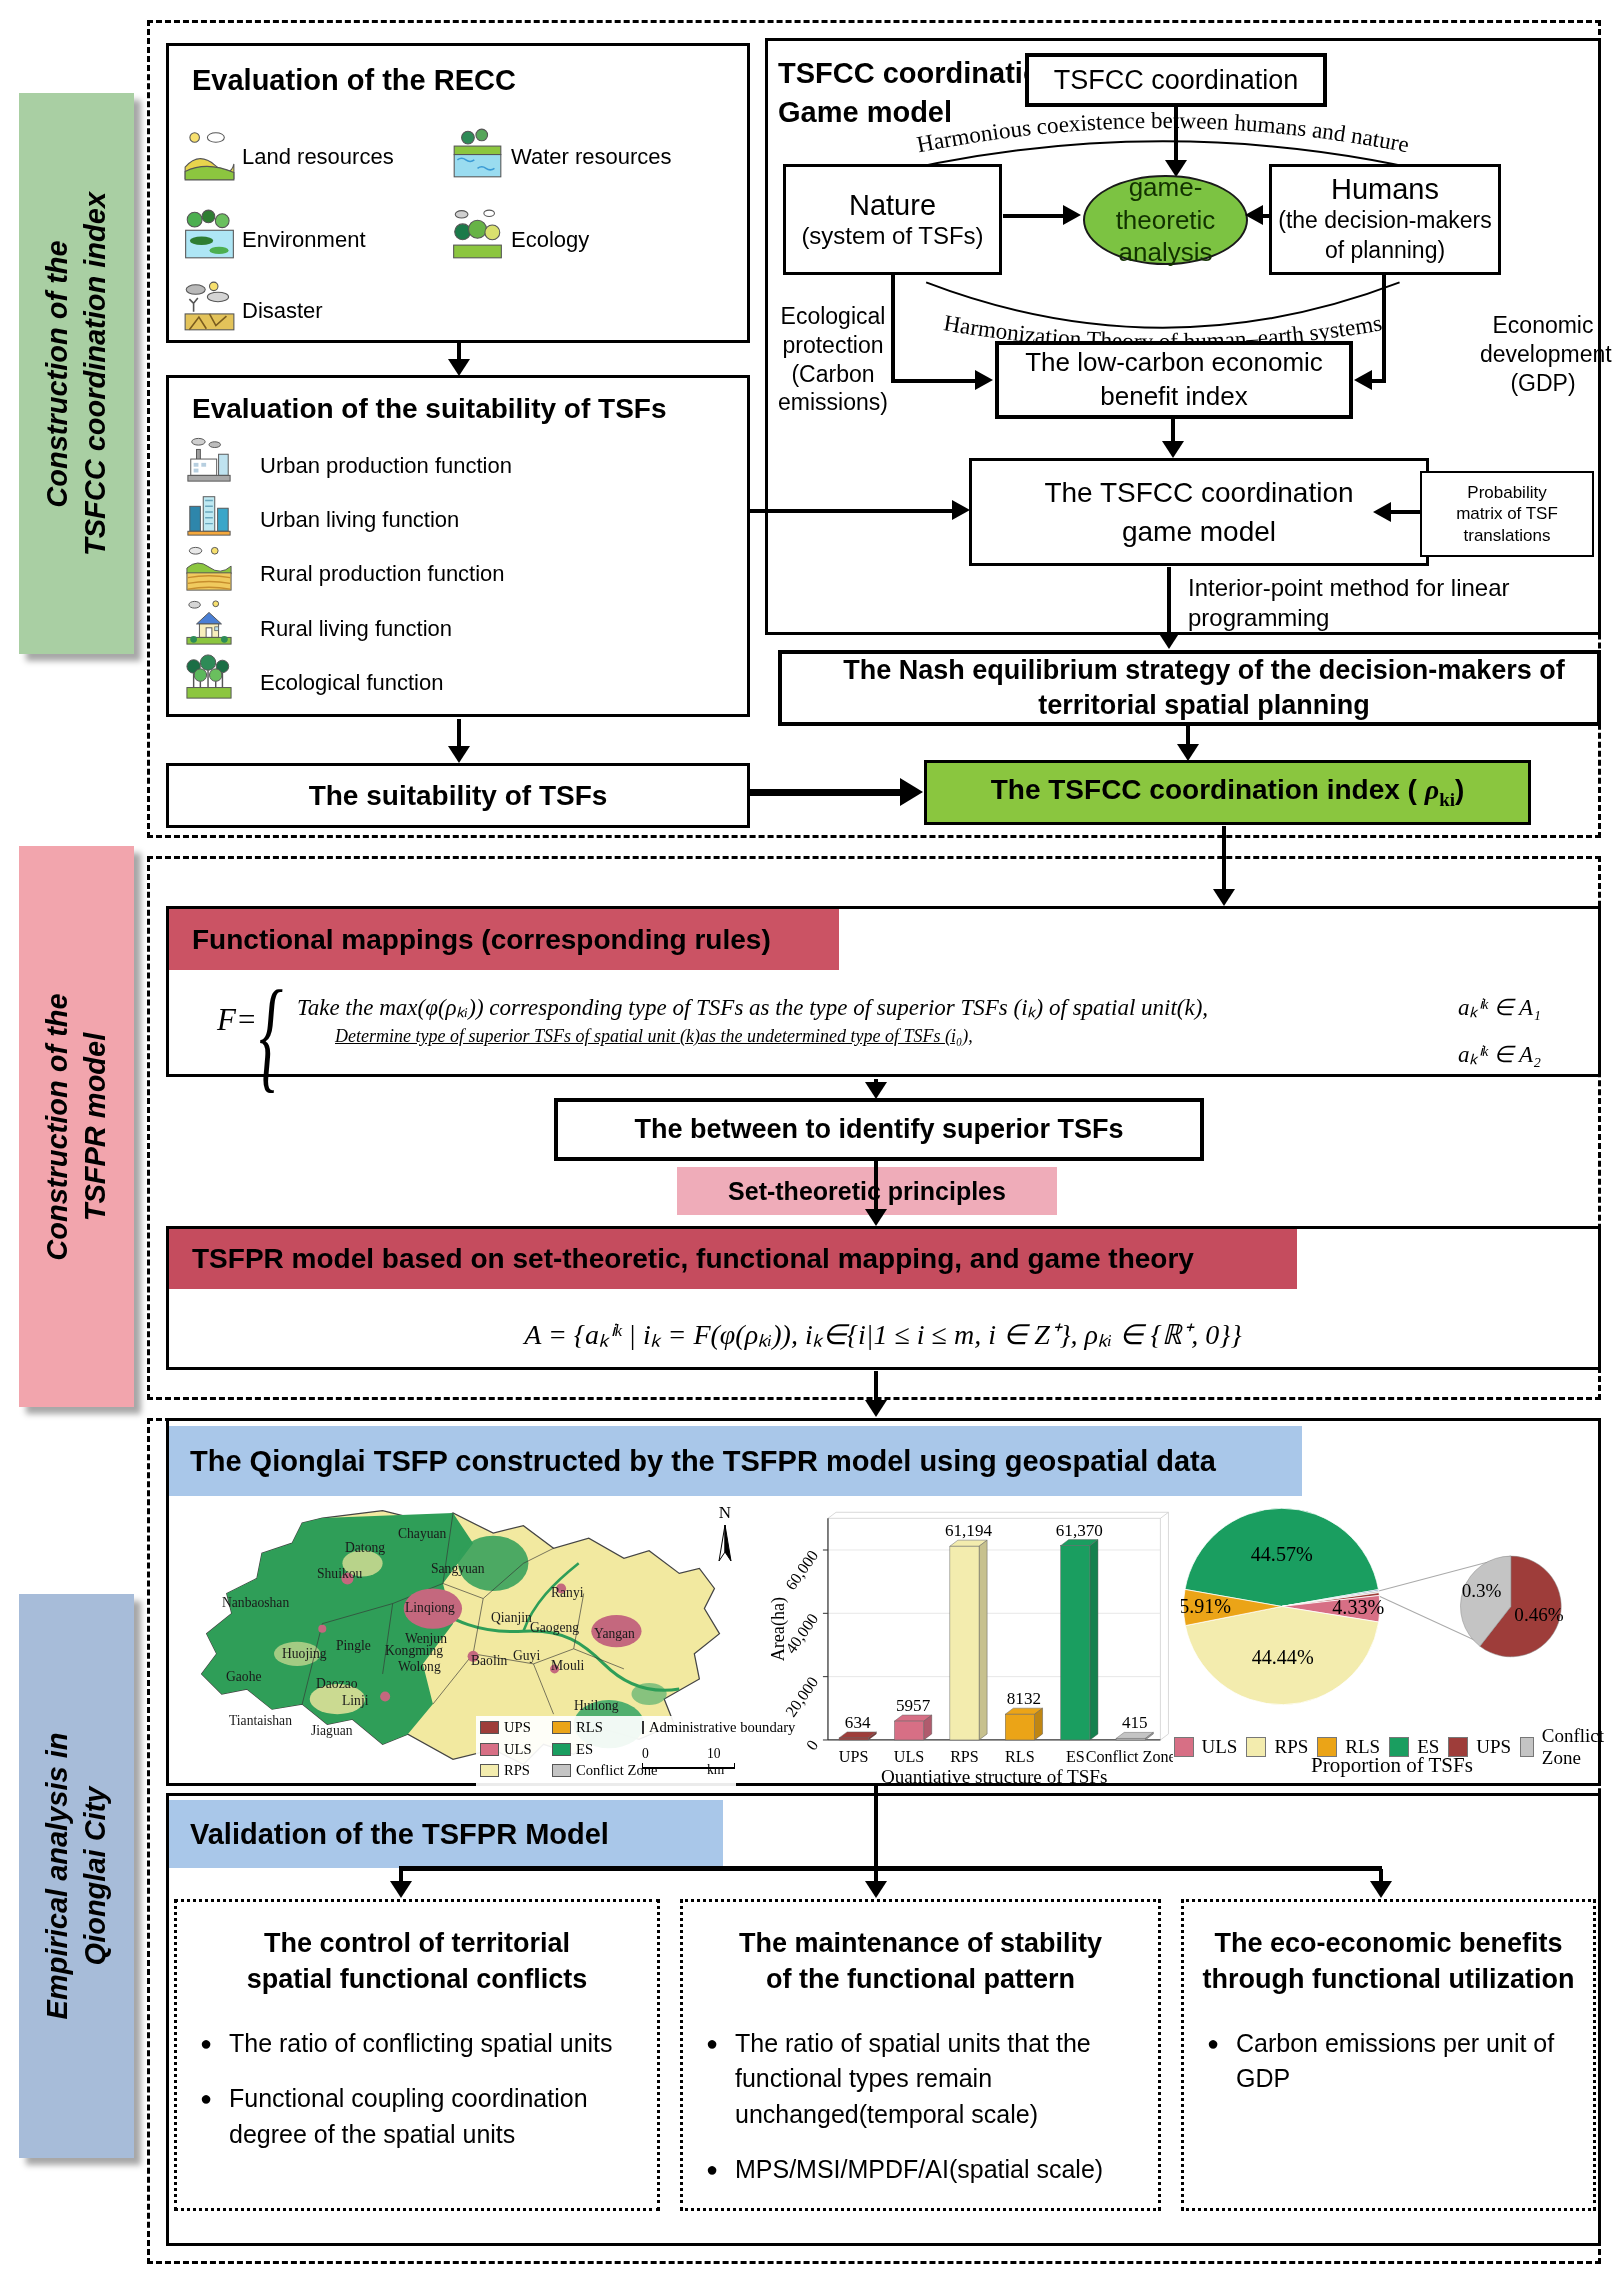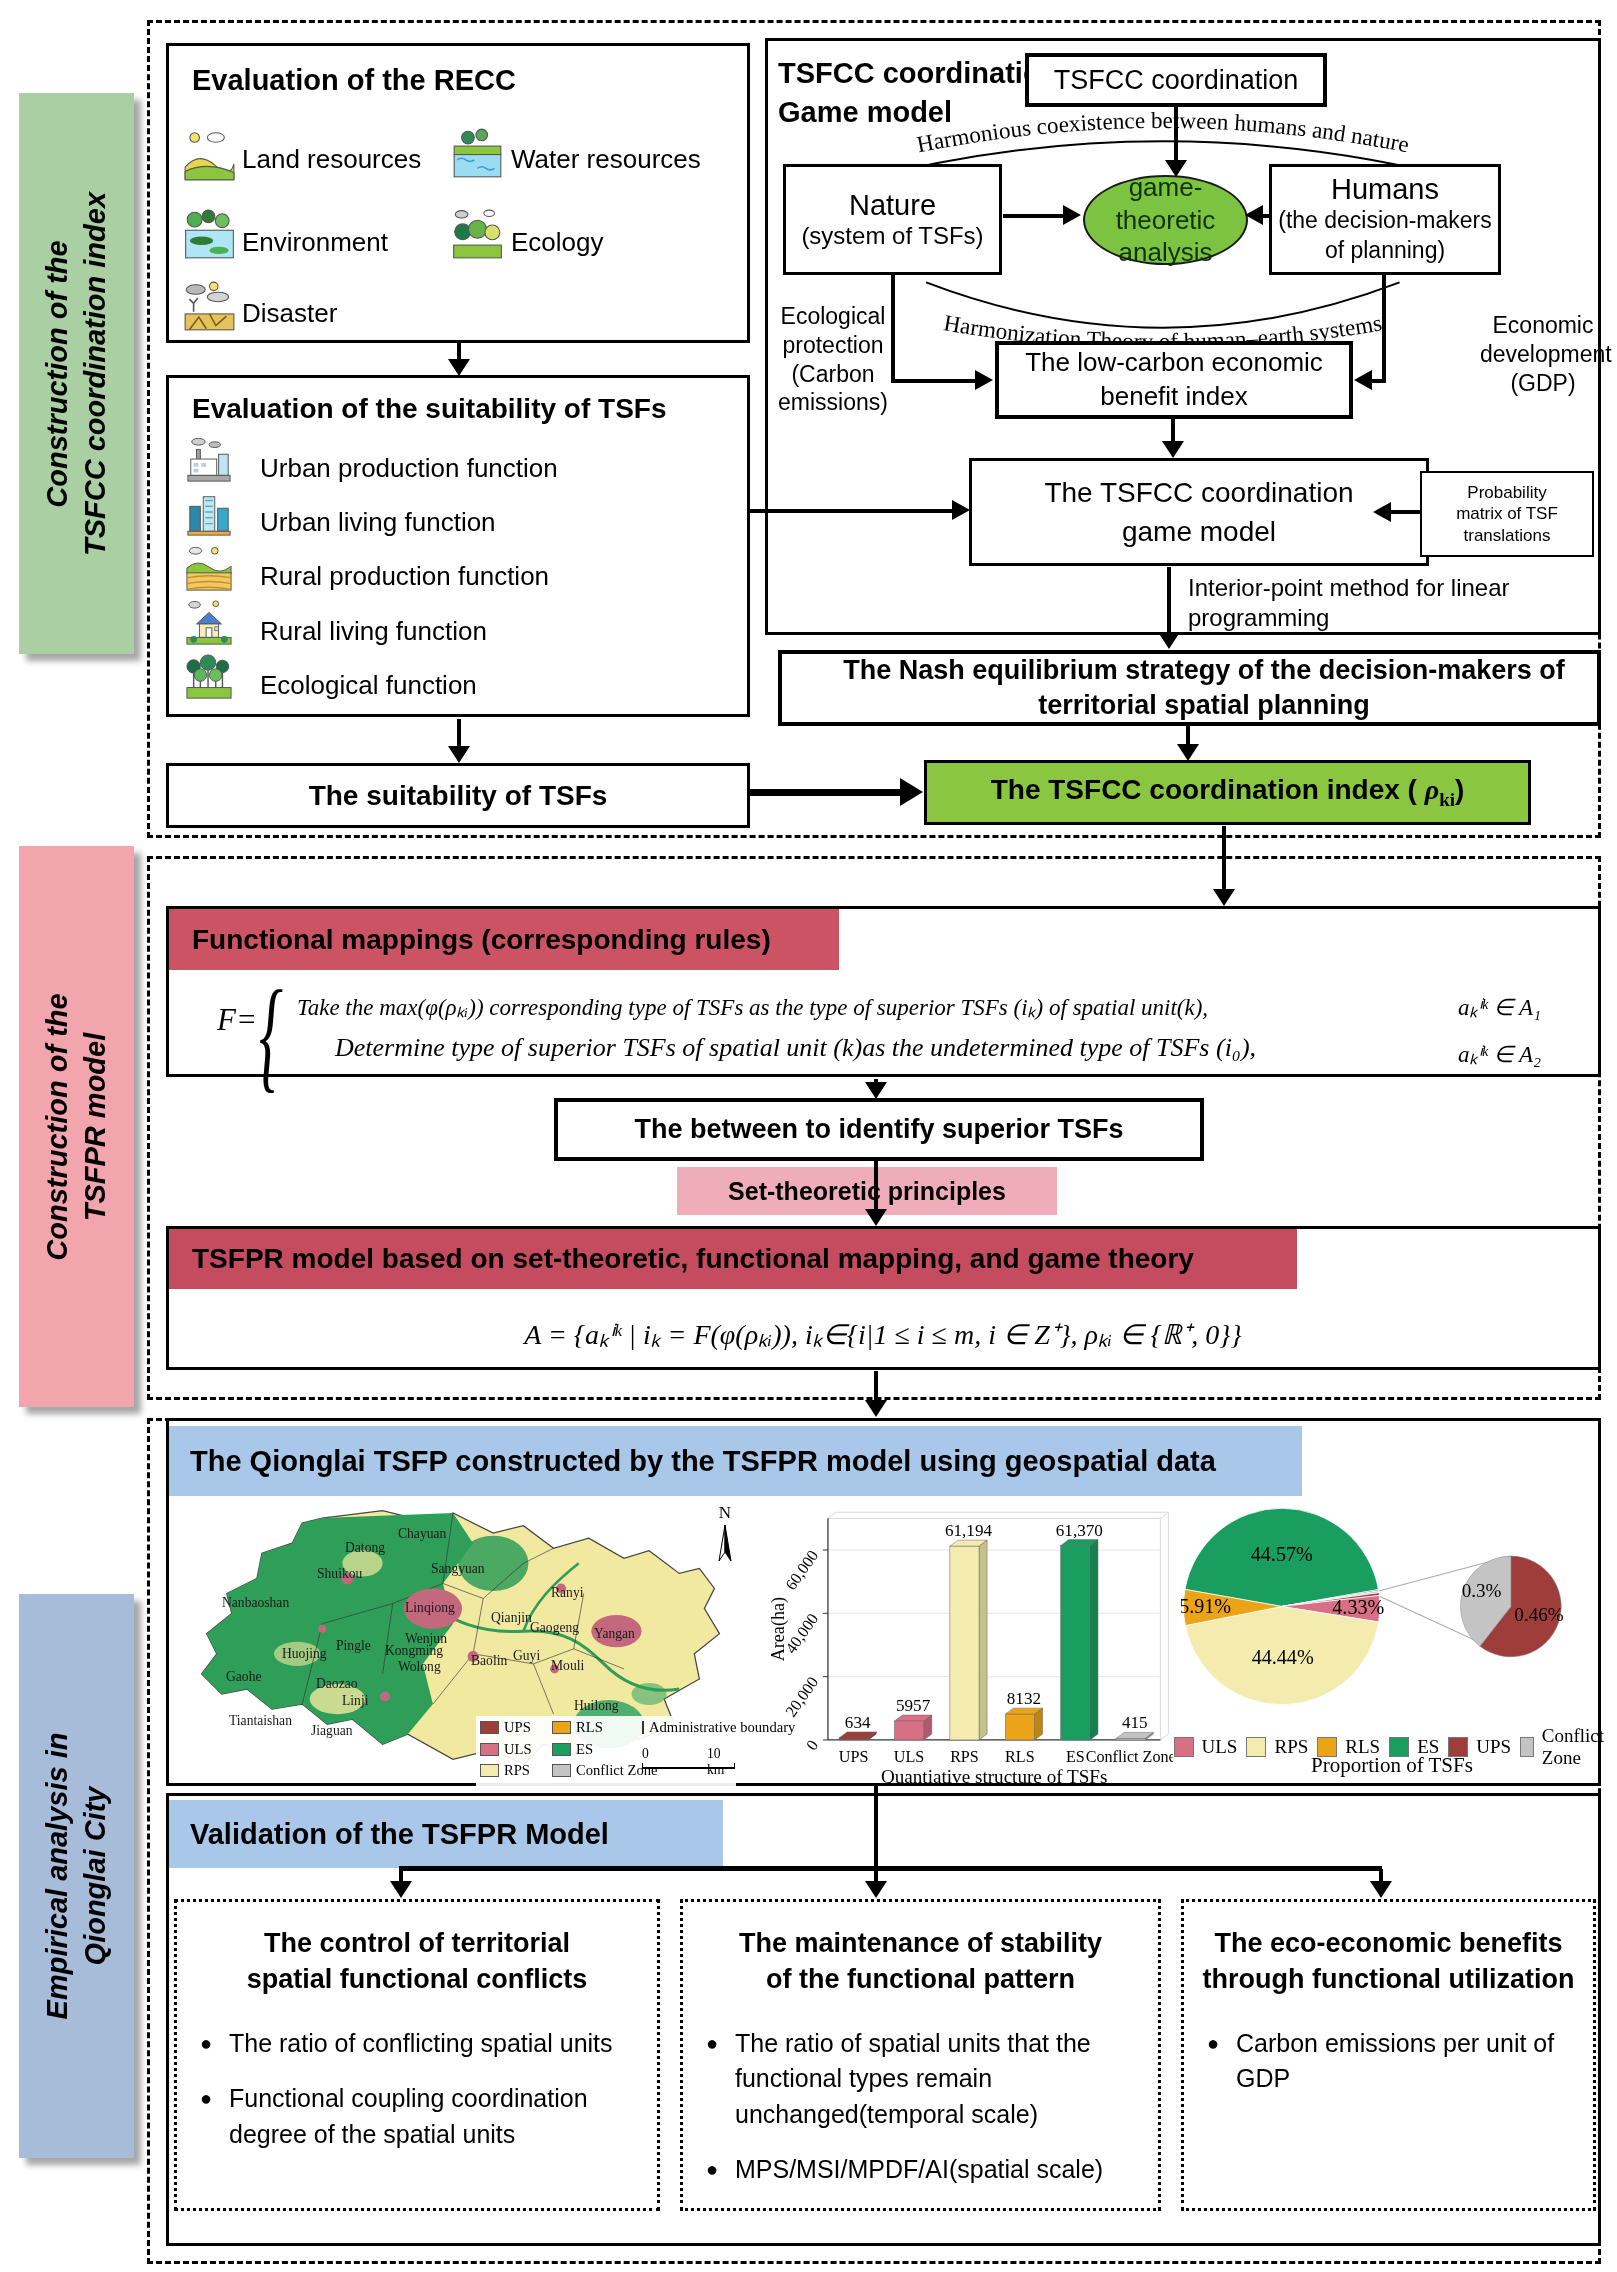--- a/index.html
+++ b/index.html
@@ -11,21 +11,21 @@
   .sidebar{position:absolute;width:115px;box-shadow:7px 7px 6px rgba(0,0,0,.35);}
   .sidebar .rot{position:absolute;left:50%;top:50%;transform:translate(-50%,-50%) rotate(-90deg);
         white-space:pre;text-align:center;font-size:29px;font-weight:bold;font-style:italic;line-height:1.3;}
   .hline,.vline{position:absolute;background:#000;}
   .ah-down{position:absolute;width:0;height:0;border-left:11.6px solid transparent;border-right:11.6px solid transparent;border-top:17px solid #000;}
   .ah-right{position:absolute;width:0;height:0;border-top:10.6px solid transparent;border-bottom:10.6px solid transparent;border-left:18px solid #000;}
   .ah-left{position:absolute;width:0;height:0;border-top:10.6px solid transparent;border-bottom:10.6px solid transparent;border-right:18px solid #000;}
   .ttl{font-weight:bold;font-size:28px;}
   .pre{white-space:pre-line;}
   .ctr{display:flex;align-items:center;justify-content:center;text-align:center;}
-  .item-label{font-size:26px;}
+  .item-label{font-size:22px;}
   .serif{font-family:"Liberation Serif",serif;}
   .formula{font-family:"Liberation Serif",serif;font-style:italic;}
   .redhdr{position:absolute;background:#cb5364;font-weight:bold;font-size:28px;display:flex;align-items:center;padding-left:23px;box-sizing:border-box;}
   .bluehdr{position:absolute;background:#a9c7e9;font-weight:bold;font-size:29px;display:flex;align-items:center;padding-left:21px;box-sizing:border-box;}
   .dotbox{position:absolute;border:3px dotted #000;box-sizing:border-box;background:#fff;}
   .dotbox .vt{font-weight:bold;font-size:27px;text-align:center;white-space:pre-line;margin-top:23px;line-height:1.35;}
   .dotbox ul{list-style:none;margin:28px 0 0 0;padding:0 15px 0 23px;}
   .dotbox li{position:relative;font-size:25px;line-height:1.42;padding-left:29px;margin-bottom:20px;}
   .dotbox li .dot{position:absolute;left:0;top:3px;font-size:20px;}
   .maplbl{position:absolute;font-size:13.6px;color:#1a1a1a;font-family:"Liberation Serif",serif;white-space:nowrap;}
@@ -273,21 +273,21 @@
   <div class="ah-down" style="left:1213px;top:889px;"></div>
 
   <div class="box" style="left:166px;top:906px;width:1435px;height:171px;">
     <div class="redhdr" style="left:0;top:0;width:670px;height:61px;">
       <span>Functional mappings (corresponding rules)</span>
     </div>
     <div class="abs formula" style="left:48px;top:93px;font-size:31px;">F=</div>
     <div class="abs formula" style="left:90px;top:54px;font-size:60px;transform:scaleY(2.1);transform-origin:top;">{</div>
     <div class="abs formula" style="left:128px;top:81px;font-size:23px;">Take the max(φ(ρₖᵢ)) corresponding type of TSFs as the type of superior TSFs (iₖ) of spatial unit(k),</div>
     <div class="abs formula" style="left:1289px;top:81px;font-size:23px;">aₖⁱᵏ ∈ A₁</div>
-    <div class="abs formula" style="left:166px;top:124px;font-size:26px;">Determine type of superior TSFs of spatial unit (k)as the undetermined type of TSFs (i₀),</div>
+    <div class="abs formula" style="left:166px;top:117px;font-size:18px;text-decoration:underline;">Determine type of superior TSFs of spatial unit (k)as the undetermined type of TSFs (i₀),</div>
     <div class="abs formula" style="left:1289px;top:128px;font-size:23px;">aₖⁱᵏ ∈ A₂</div>
   </div>
 
   <div class="vline" style="left:874px;top:1079px;width:3.5px;height:5px;"></div>
   <div class="ah-down" style="left:865px;top:1082px;"></div>
 
   <div class="box ctr" style="left:554px;top:1098px;width:650px;height:63px;border-width:4px;">
     <span style="font-size:27px;font-weight:bold;">The between to identify superior TSFs</span>
   </div>
 

